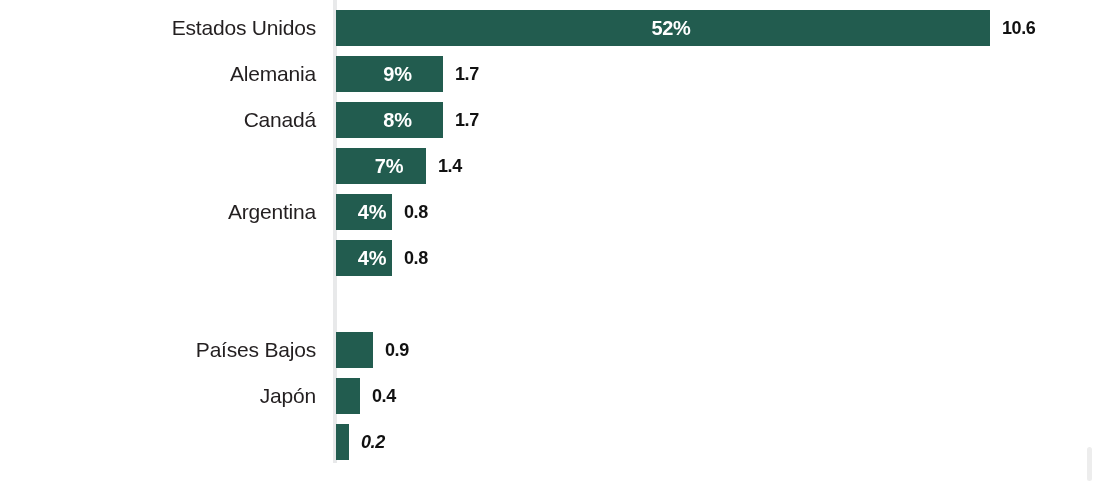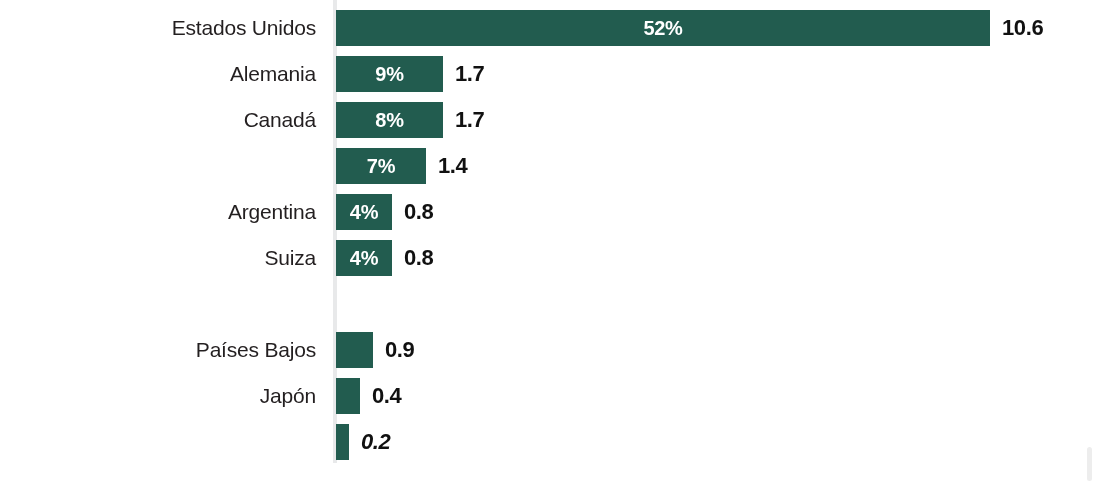--- a/index.html
+++ b/index.html
@@ -73,29 +73,30 @@
     top: 0;
     height: 36px;
     line-height: 36px;
     color: #ffffff;
     font-family: "Liberation Sans", sans-serif;
     font-size: 20px;
     font-weight: 700;
     white-space: nowrap;
     text-align: center;
     letter-spacing: -0.3px;
+    padding-left: 8px;
   }
   .bar-value {
     position: absolute;
     top: 0;
     height: 36px;
     line-height: 36px;
     color: #111111;
     font-family: "Liberation Sans", sans-serif;
-    font-size: 22px;
+    font-size: 18px;
     font-weight: 700;
     white-space: nowrap;
     letter-spacing: -0.4px;
   }
   
   #edge-indicator {
     position: absolute;
     left: 1087px;
     top: 447px;
     width: 5px;
@@ -145,21 +146,20 @@
       </div>
       <div class="bar-row" style="top: 181px;">
         <div class="cat-label">Argentina</div>
         <div class="bar-track" style="width: 56px;">
           <div class="bar-rect" style="width: 56px; background: rgb(34, 92, 79);"></div>
           <div class="bar-pct" style="left: 0px; width: 56px;">4%</div>
         </div>
         <div class="bar-value" style="left: 404px; top: 5px;">0.8</div>
       </div>
       <div class="bar-row" style="top: 227px;">
-        <div class="cat-label">Suiza</div>
         <div class="bar-track" style="width: 56px;">
           <div class="bar-rect" style="width: 56px; background: rgb(34, 92, 79);"></div>
           <div class="bar-pct" style="left: 0px; width: 56px;">4%</div>
         </div>
         <div class="bar-value" style="left: 404px; top: 5px;">0.8</div>
       </div>
       <div class="bar-row" style="top: 319px;">
         <div class="cat-label">Países Bajos</div>
         <div class="bar-track" style="width: 37px;">
           <div class="bar-rect" style="width: 37px; background: rgb(34, 92, 79);"></div>

